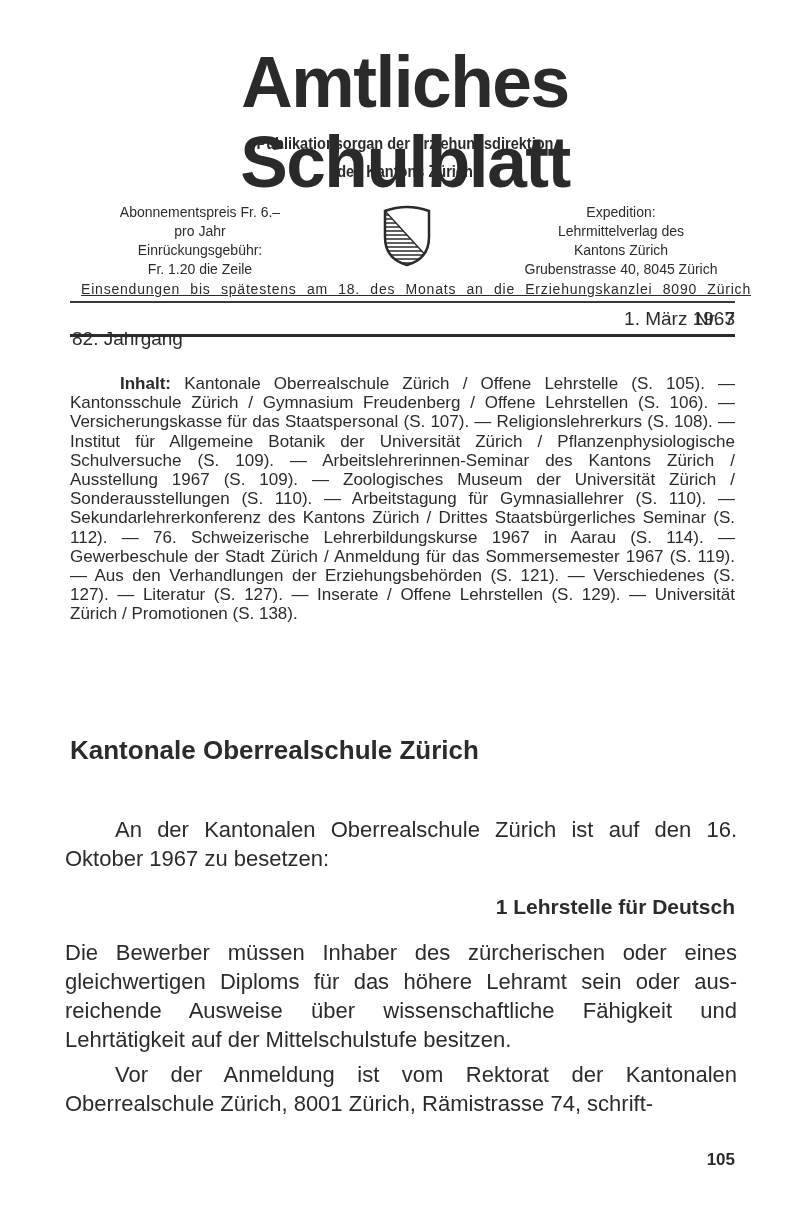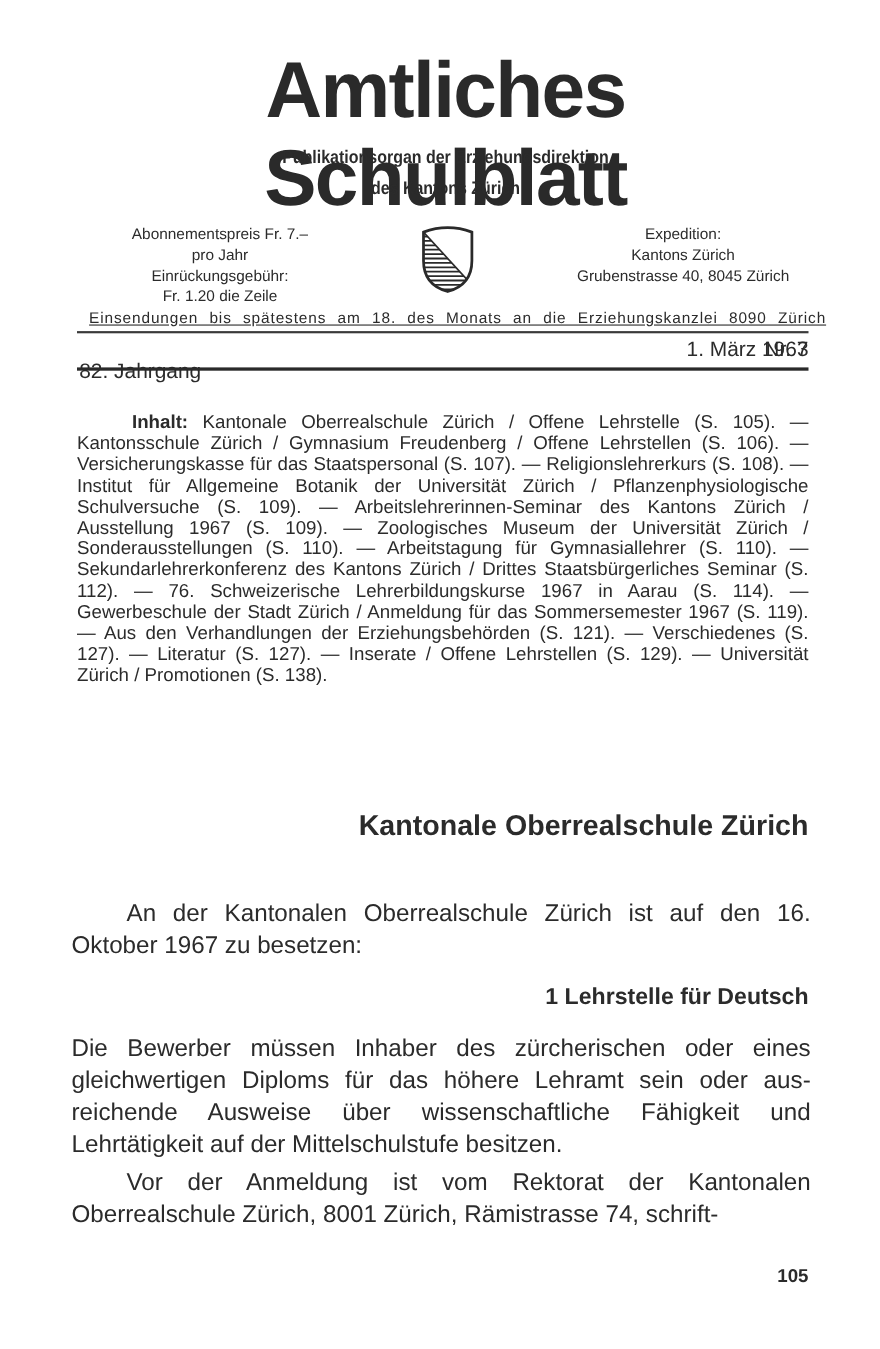--- a/index.html
+++ b/index.html
@@ -29,41 +29,41 @@
   #issue-bar span { position:absolute; top:0; }
   #issue-year { left:2px;margin-top:20px; }
   #issue-nr { left:0; width:665px; text-align:right; }
   #issue-date { right:0; }
 
   #contents { left:70px; top:374px; width:665px; font-size:17px; line-height:19.2px; text-align:justify;
               hyphens:manual; }
   #contents .lead { font-weight:bold; }
   #contents p { margin:0; text-indent:50px; }
 
-  #article-heading { left:70px; top:733px; width:665px; text-align:right; font-size:26px; font-weight:bold;
+  #article-heading { left:70px; top:733px; width:665px; text-align:left; font-size:26px; font-weight:bold;
                      line-height:34px; }
   .body-text { left:65px; width:672px; font-size:22px; line-height:29px; text-align:justify; }
   .body-text p { margin:0; }
   #para1 { top:815px; }
   #para1 p { text-indent:50px; }
   #position-heading { left:70px; top:892px; width:665px; text-align:right; font-size:21px; font-weight:bold; line-height:30px; }
   #para2 { top:938px; }
   #para3 { top:1060px; }
   #para3 p { text-indent:50px; }
   #page-number { left:690px; top:1150px; width:45px; text-align:right; font-size:17px; font-weight:bold; }
 </style>
 </head>
 <body>
 
 <div id="title" class="abs sans">Amtliches Schulblatt</div>
 <div id="subtitle1" class="abs sans">Publikationsorgan der Erziehungsdirektion</div>
 <div id="subtitle2" class="abs sans">des Kantons Zürich</div>
 
 <div id="info-left" class="abs sans infocol">
-  <div>Abonnementspreis Fr. 7.–</div>
+  <div>Abonnementspreis Fr. 6.–</div>
   <div>pro Jahr</div>
   <div>Einrückungsgebühr:</div>
   <div>Fr. 1.20 die Zeile</div>
 </div>
 
 <div id="crest" class="abs">
   <svg width="50" height="62" viewBox="0 0 50 62">
     <defs>
       <clipPath id="shieldClip">
         <path d="M3 6 Q25 -2 47 6 L47 32 Q47 54 25 60 Q3 54 3 32 Z"></path>
@@ -88,20 +88,21 @@
       </g>
       <polygon points="3,6 47,6 47,54" fill="#ffffff"></polygon>
       <line x1="3" y1="6" x2="47" y2="54" stroke="#2a2a2a" stroke-width="1.5"></line>
     </g>
     <path d="M3 6 Q25 -2 47 6 L47 32 Q47 54 25 60 Q3 54 3 32 Z" fill="none" stroke="#2a2a2a" stroke-width="2.5"></path>
   </svg>
 </div>
 
 <div id="info-right" class="abs sans infocol">
   <div>Expedition:</div>
+  <div>Lehrmittelverlag des</div>
   <div>Kantons Zürich</div>
   <div>Grubenstrasse 40, 8045 Zürich</div>
 </div>
 
 <div id="submission" class="abs sans">Einsendungen bis spätestens am 18. des Monats an die Erziehungskanzlei 8090 Zürich</div>
 
 <div class="abs rule-thin" style="top:301px;"></div>
 
 <div id="issue-bar" class="abs sans">
   <span id="issue-year">82. Jahrgang</span>

